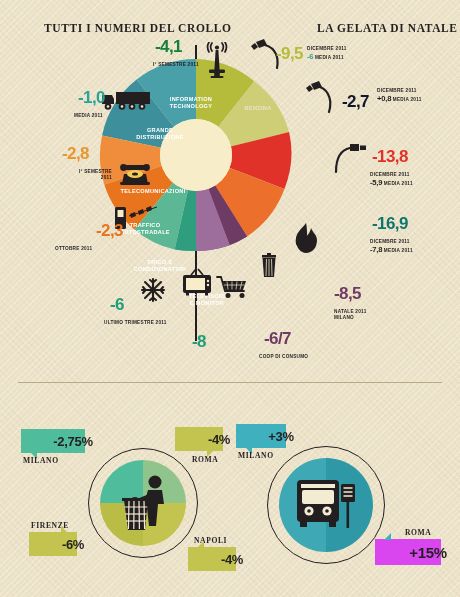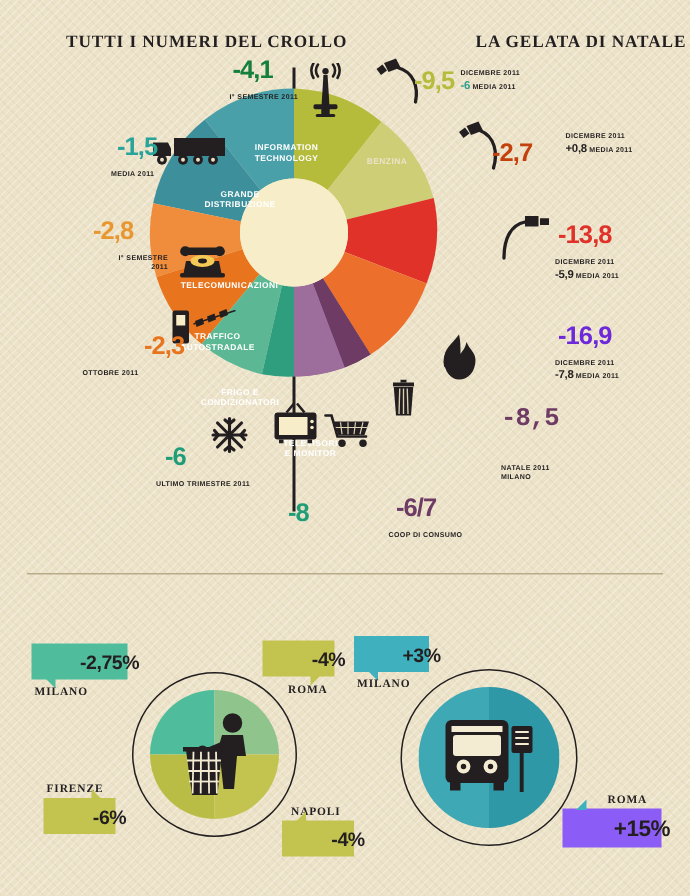--- a/index.html
+++ b/index.html
@@ -288,21 +288,21 @@
     <circle cx="12" cy="20.5" r="2.5" fill="#231f20"></circle>
     <circle cx="26" cy="20.5" r="2.5" fill="#231f20"></circle>
   </svg>
 
   <div class="num" style="left:155px; top:38px; color:#15803d;">
     <span class="v">-4,1</span>
   </div>
   <div class="cap" style="left:153px; top:62px;">I° SEMESTRE 2011</div>
 
   <div class="num" style="left:78px; top:89px; color:#2aa39a;">
-    <span class="v">-1,5</span>
+    <span class="v">-1,0</span>
   </div>
   <div class="cap" style="left:74px; top:113px;">MEDIA 2011</div>
 
   <div class="num" style="left:62px; top:145px; color:#e8962f;">
     <span class="v">-2,8</span>
   </div>
   <div class="cap" style="left:58px; top:169px; width:54px; text-align:right;">I° SEMESTRE<br>2011</div>
 
   <div class="num" style="left:62px; top:222px; color:#e8741d;margin-left:34px;">
     <span class="v">-2,3</span>
@@ -320,48 +320,48 @@
 
   <div class="num" style="left:276px; top:45px; color:#b5bc3c;">
     <span class="v">-9,5</span>
   </div>
   <div class="cap" style="left:307px; top:46px;">
     <span>DICEMBRE 2011</span><br>
     <span class="big" style="color:#2e9e8f">-6</span>
     <span>MEDIA 2011</span>
   </div>
 
-  <div class="num" style="left:328px; top:93px; color:#c2410c;">
+  <div class="num" style="left:342px; top:93px; color:#0f172a;">
     <span class="v">-2,7</span>
   </div>
   <div class="cap" style="left:377px; top:88px;">
     <span>DICEMBRE 2011</span><br>
     <span class="big">+0,8</span>
     <span>MEDIA 2011</span>
   </div>
 
   <div class="num" style="left:372px; top:148px; color:#e03228;">
     <span class="v">-13,8</span>
   </div>
   <div class="cap" style="left:370px; top:172px;">
     <span>DICEMBRE 2011</span><br>
     <span class="big">-5,9</span>
     <span>MEDIA 2011</span>
   </div>
 
-  <div class="num" style="left:372px; top:215px; color:#6d28d9;">
+  <div class="num" style="left:372px; top:215px; color:#0f766e;">
     <span class="v">-16,9</span>
   </div>
   <div class="cap" style="left:370px; top:239px;">
     <span>DICEMBRE 2011</span><br>
     <span class="big">-7,8</span>
     <span>MEDIA 2011</span>
   </div>
 
-  <div class="num" style="left:334px; top:271px; color:#6d3b63;font-family:Liberation Mono, monospace;">
+  <div class="num" style="left:334px; top:285px; color:#6d3b63;">
     <span class="v">-8,5</span>
   </div>
   <div class="cap" style="left:334px; top:309px;">NATALE 2011<br>MILANO</div>
 
   <div class="num" style="left:264px; top:330px; color:#6d3b63;">
     <span class="v">-6/7</span>
   </div>
   <div class="cap" style="left:259px; top:354px;">COOP DI CONSUMO</div>
 
 </div>
@@ -442,17 +442,17 @@
       </svg>
     </div>
   </div>
 
   <div class="bub tl-tail" style="left:236px; top:40px; width:50px; height:24px; background:#3fb0bd; color:#3fb0bd;">
     <span style="color:#231f20">+3%</span>
   </div>
   <div class="citylab" style="left:238px; top:67px;">MILANO</div>
 
   <div class="citylab" style="left:405px; top:144px;">ROMA</div>
-  <div class="bub bl-tail" style="left:375px; top:155px; width:66px; height:26px; background:#8b5cf6; color:#3fb0bd; font-size:15px;">
+  <div class="bub bl-tail" style="left:375px; top:155px; width:66px; height:26px; background:#d946ef; color:#3fb0bd; font-size:15px;">
     <span style="color:#231f20">+15%</span>
   </div>
 
 </div>
 
 </body></html>

